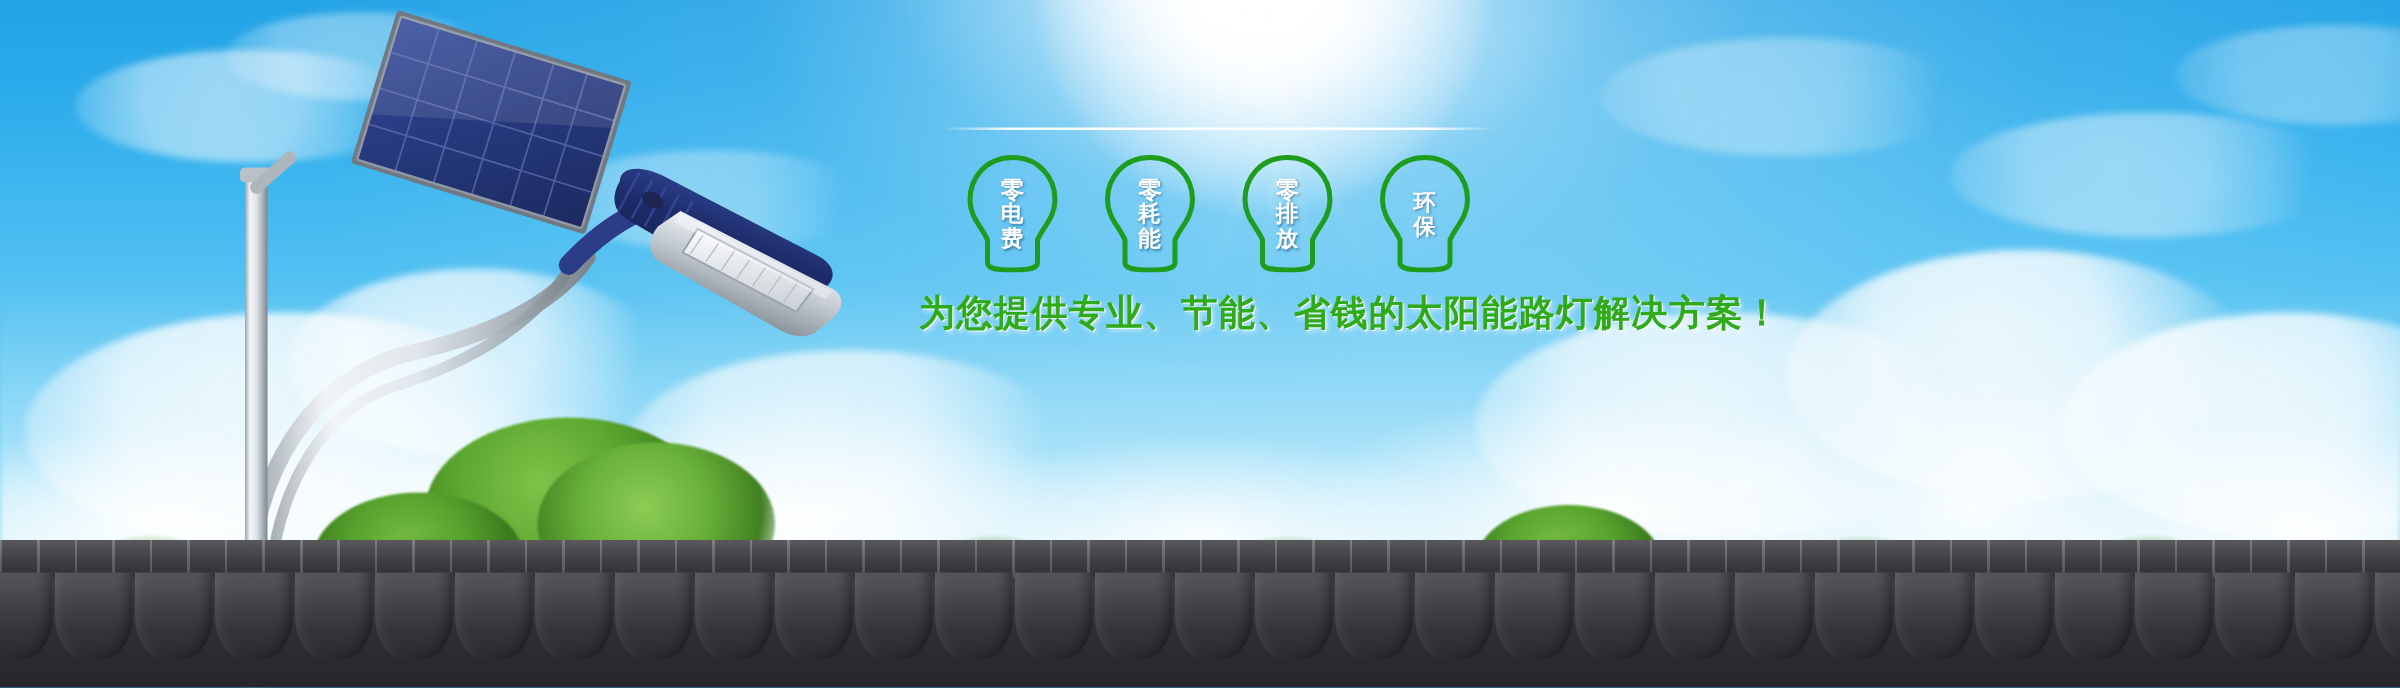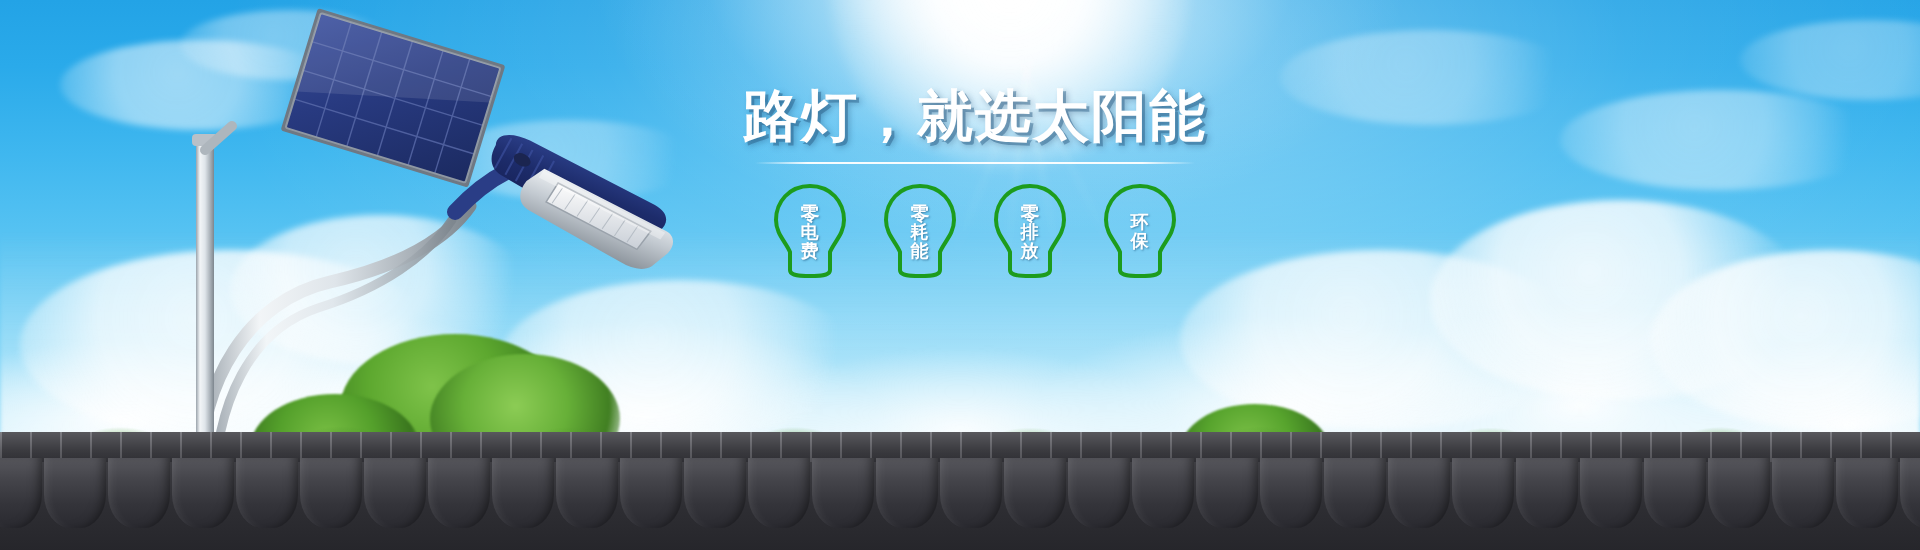--- a/index.html
+++ b/index.html
@@ -259,21 +259,20 @@
 
   <div class="cloud-band"></div>
   <div class="cloud" style="left:20px;   top:250px; width:420px; height:190px; opacity:.85;"></div>
   <div class="cloud" style="left:230px;  top:215px; width:300px; height:150px; opacity:.75;"></div>
   <div class="cloud" style="left:500px;  top:280px; width:360px; height:160px; opacity:.70;"></div>
   <div class="cloud" style="left:1180px; top:250px; width:400px; height:180px; opacity:.80;"></div>
   <div class="cloud" style="left:1430px; top:200px; width:380px; height:200px; opacity:.88;"></div>
   <div class="cloud" style="left:1650px; top:250px; width:360px; height:180px; opacity:.85;"></div>
 
   <div class="copy">
-    <div class="headline">路灯，就选太阳能</div>
 
     <div class="divider"></div>
 
     <div class="badges">
 
       <div class="badge">
         <svg class="badge-bulb" viewBox="0 0 84 96">
           <path d="M42 4 C21 4 8 20 8 38 C8 52 18 60 22 70 L22 88 C22 92 26 94 42 94 C58 94 62 92 62 88 L62 70 C66 60 76 52 76 38 C76 20 63 4 42 4 Z" fill="none" stroke="#1d9c1d" stroke-width="4" stroke-linejoin="round"></path>
         </svg>
         <div class="badge-inner">
@@ -319,20 +318,21 @@
           <div class="badge-top"></div>
           <div class="badge-label">
             <span>环</span>
             <span>保</span>
           </div>
         </div>
       </div>
 
     </div>
 
+    <div class="tagline">为您提供专业、节能、省钱的太阳能路灯解决方案！</div>
   </div>
 
   <svg class="lamp" viewBox="0 0 760 550">
     <defs>
       <linearGradient id="poleG" x1="0" y1="0" x2="1" y2="0">
         <stop offset="0%" stop-color="#9aa3ab"></stop>
         <stop offset="22%" stop-color="#f2f5f7"></stop>
         <stop offset="50%" stop-color="#dfe5ea"></stop>
         <stop offset="78%" stop-color="#aab2b9"></stop>
         <stop offset="100%" stop-color="#7d868e"></stop>

